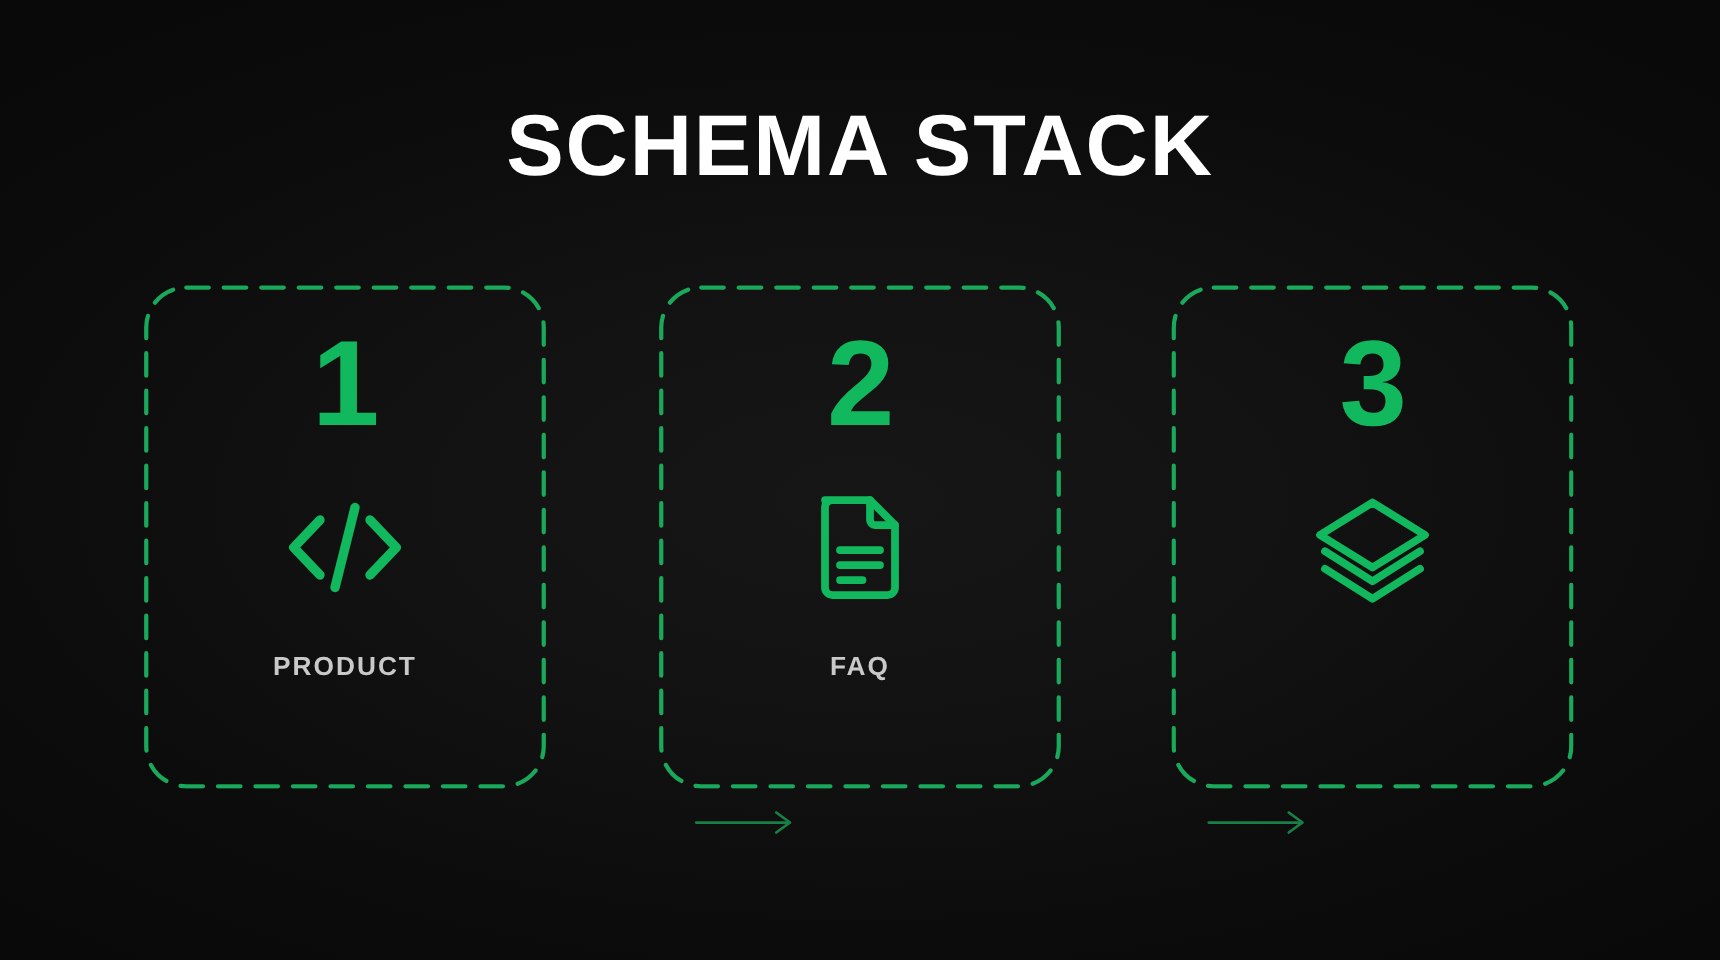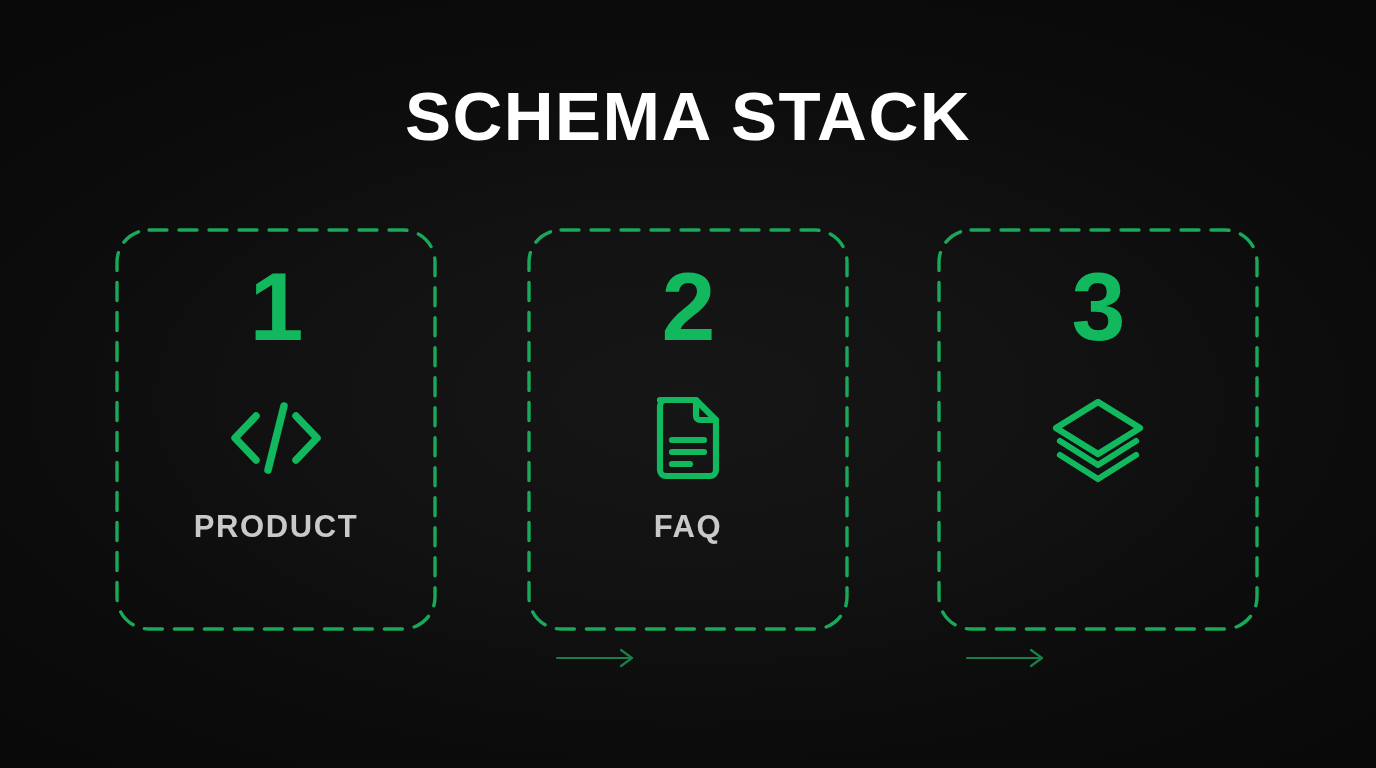--- a/index.html
+++ b/index.html
@@ -82,22 +82,22 @@
   .card-icon {
     margin-top: 33px;
     width: 100px;
     height: 100px;
     display: flex;
     align-items: center;
     justify-content: center;
   }
 
   .card-label {
-    margin-top: 23px;
-    font-size: 31px;
+    margin-top: 35px;
+    font-size: 21px;
     font-weight: bold;
     color: #c9c9c9;
     letter-spacing: 1.6px;
     line-height: 1;
     white-space: nowrap;
   }
 
   
   .connector {
     position: absolute;

